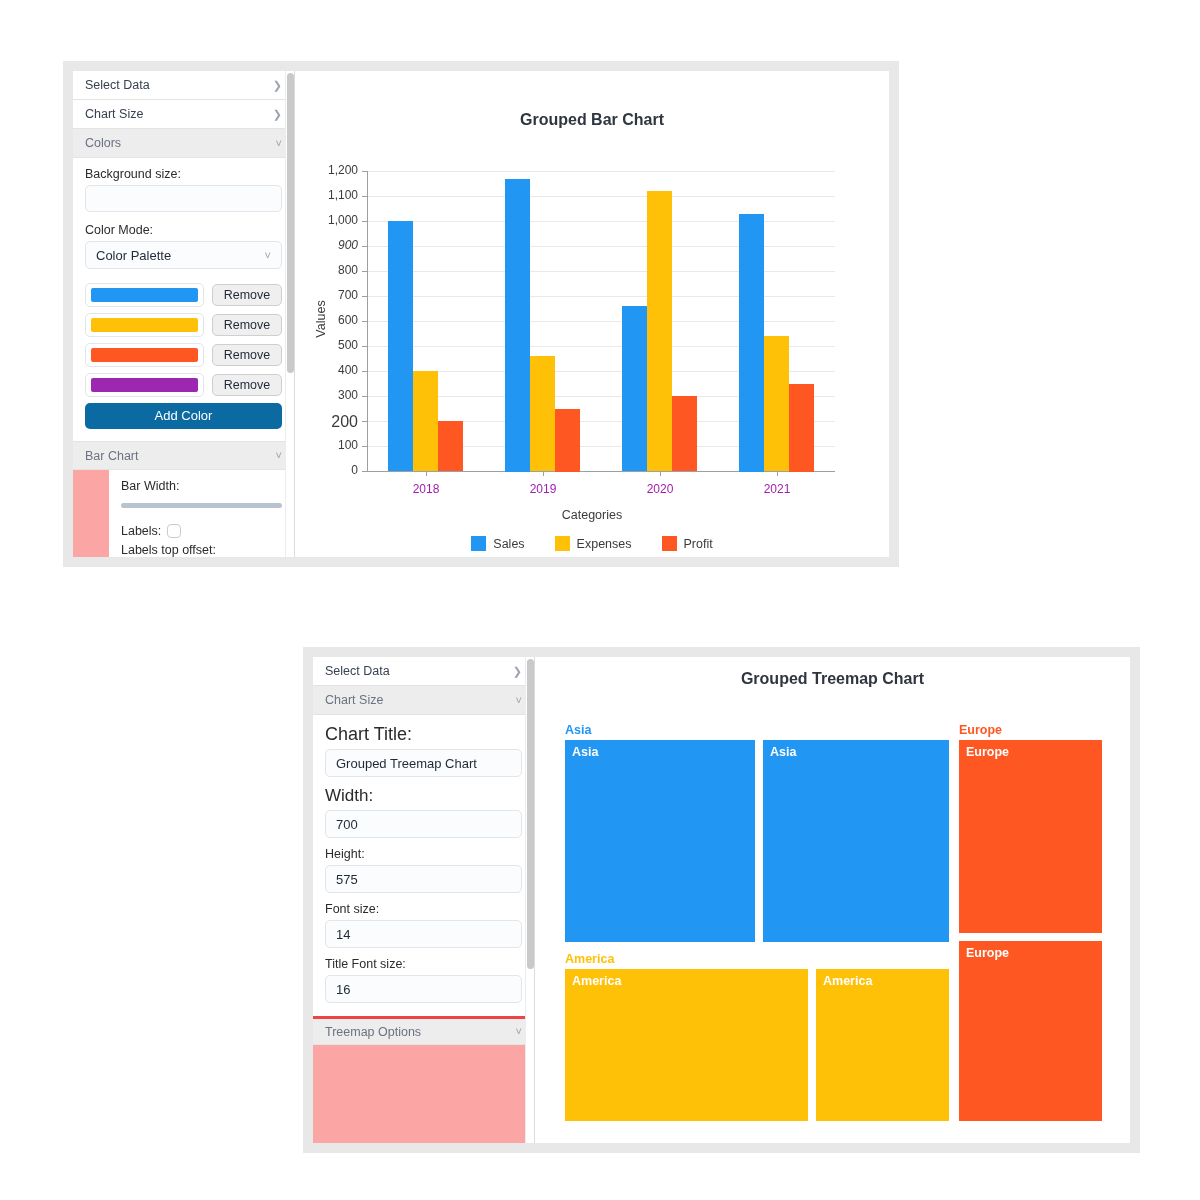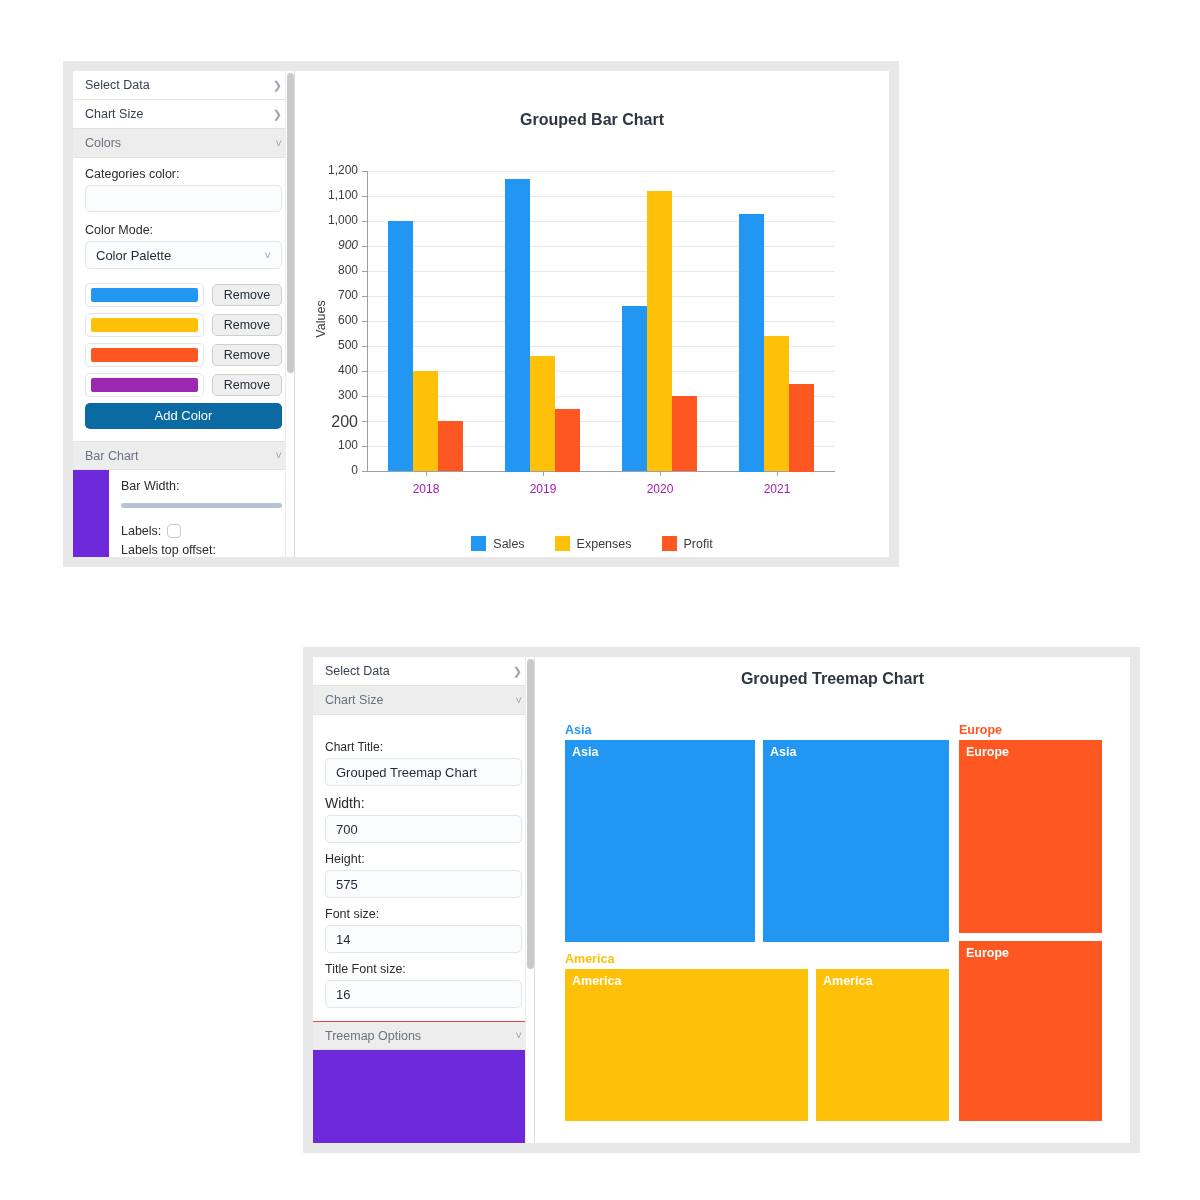--- a/index.html
+++ b/index.html
@@ -13,21 +13,21 @@
   .stage { position: relative; width: 1200px; height: 1200px; overflow: hidden; }
 
   
   .widget {
     position: absolute;
     background: #e8e8e8;
     display: flex;
     overflow: hidden;
   }
   .sidebar {
-    background: #6d28d9;
+    background: #fca5a5;
     position: relative;
     overflow: hidden;
     flex: 0 0 auto;
     border-right: 1px solid #dcdcdc;
   }
   .sidebar-scroll { position: absolute; inset: 0; overflow: hidden; }
   .scrollbar-track {
     position: absolute; top: 0; right: 0; bottom: 0;
     width: 9px; background: #ffffff; border-left: 1px solid #ececec;
   }
@@ -169,21 +169,21 @@
           <span class="title">Chart Size</span>
           <span class="chev">❯</span>
         </div>
 
         <div class="section-head open" style="height:29px; font-size:12.5px;">
           <span class="title">Colors</span>
           <span class="chev">˅</span>
         </div>
 
         <div class="panel-body" style="padding-top:9px;">
-          <div class="field-label" style="font-size:12.5px; margin-top:0;">Categories color:</div>
+          <div class="field-label" style="font-size:12.5px; margin-top:0;">Background size:</div>
           <div class="input" style="height:27px; font-size:12.5px;">
             <span></span>
           </div>
 
           <div class="field-label" style="font-size:12.5px; margin-top:11px;">Color Mode:</div>
           <div class="select" style="height:28px; font-size:13px;">
             <span>Color Palette</span>
             <span class="chev">˅</span>
           </div>
 
@@ -300,20 +300,21 @@
         <div class="bar" style="left: 327px; width: 25px; top: 235px; height: 165px; background: rgb(33, 150, 243);"></div>
         <div class="bar" style="left: 352px; width: 25px; top: 120px; height: 280px; background: rgb(255, 193, 7);"></div>
         <div class="bar" style="left: 377px; width: 25px; top: 325px; height: 75px; background: rgb(255, 87, 34);"></div>
         <div class="tick-mark" style="left: 365px; top: 400px; width: 1px; height: 5px;"></div>
         <div class="tick-x" style="left: 325px; width: 80px; top: 411px; font-size: 12px;">2020</div>
         <div class="bar" style="left: 444px; width: 25px; top: 143px; height: 258px; background: rgb(33, 150, 243);"></div>
         <div class="bar" style="left: 469px; width: 25px; top: 265px; height: 135px; background: rgb(255, 193, 7);"></div>
         <div class="bar" style="left: 494px; width: 25px; top: 313px; height: 88px; background: rgb(255, 87, 34);"></div>
         <div class="tick-mark" style="left: 482px; top: 400px; width: 1px; height: 5px;"></div>
         <div class="tick-x" style="left: 442px; width: 80px; top: 411px; font-size: 12px;">2021</div>
+        <div class="axis-label" style="left: 0px; right: 0px; top: 437px; font-size: 12.5px;">Categories</div>
         <div class="ylabel" style="font-size: 12.5px; left: -4px; top: 241px; width: 60px; text-align: center;">Values</div>
         <div class="legend" style="left: 0px; right: 0px; top: 465px; justify-content: center; gap: 30px;">
           <div class="legend-item">
             <span class="legend-swatch" style="background: rgb(33, 150, 243);"></span>
             <span class="legend-text" style="font-size: 12.5px;">Sales</span>
           </div>
           <div class="legend-item">
             <span class="legend-swatch" style="background: rgb(255, 193, 7);"></span>
             <span class="legend-text" style="font-size: 12.5px;">Expenses</span>
           </div>
@@ -334,26 +335,26 @@
           <span class="title">Select Data</span>
           <span class="chev">❯</span>
         </div>
 
         <div class="section-head open" style="height:29px; font-size:12.5px;">
           <span class="title">Chart Size</span>
           <span class="chev">˅</span>
         </div>
 
         <div class="panel-body" style="padding-top:9px;">
-          <div class="field-label" style="font-size:12px; margin-top:16px;">Chart Title:</div>
+          <div class="field-label" style="font-size:18px; margin-top:0;">Chart Title:</div>
           <div class="input" style="height:28px; font-size:13px;">
             <span>Grouped Treemap Chart</span>
           </div>
 
-          <div class="field-label" style="font-size:14px; margin-top:9px;">Width:</div>
+          <div class="field-label" style="font-size:17px; margin-top:9px;">Width:</div>
           <div class="input" style="height:28px; font-size:13px;">
             <span>700</span>
           </div>
 
           <div class="field-label" style="font-size:12.5px; margin-top:9px;">Height:</div>
           <div class="input" style="height:28px; font-size:13px;">
             <span>575</span>
           </div>
 
           <div class="field-label" style="font-size:12.5px; margin-top:9px;">Font size:</div>
@@ -361,21 +362,21 @@
             <span>14</span>
           </div>
 
           <div class="field-label" style="font-size:12.5px; margin-top:9px;">Title Font size:</div>
           <div class="input" style="height:28px; font-size:13px;">
             <span>16</span>
           </div>
           <div style="height:9px"></div>
         </div>
 
-        <div class="section-head open" style="height:29px; font-size:12.5px; border-top:1px solid #ef4444;">
+        <div class="section-head open" style="height:29px; font-size:12.5px; border-top:3px solid #ef4444;">
           <span class="title">Treemap Options</span>
           <span class="chev">˅</span>
         </div>
 
 
         <div class="scrollbar-track">
           <div class="scrollbar-thumb" style="top:2px; height:310px;"></div>
         </div>
       </div>
     </div>

